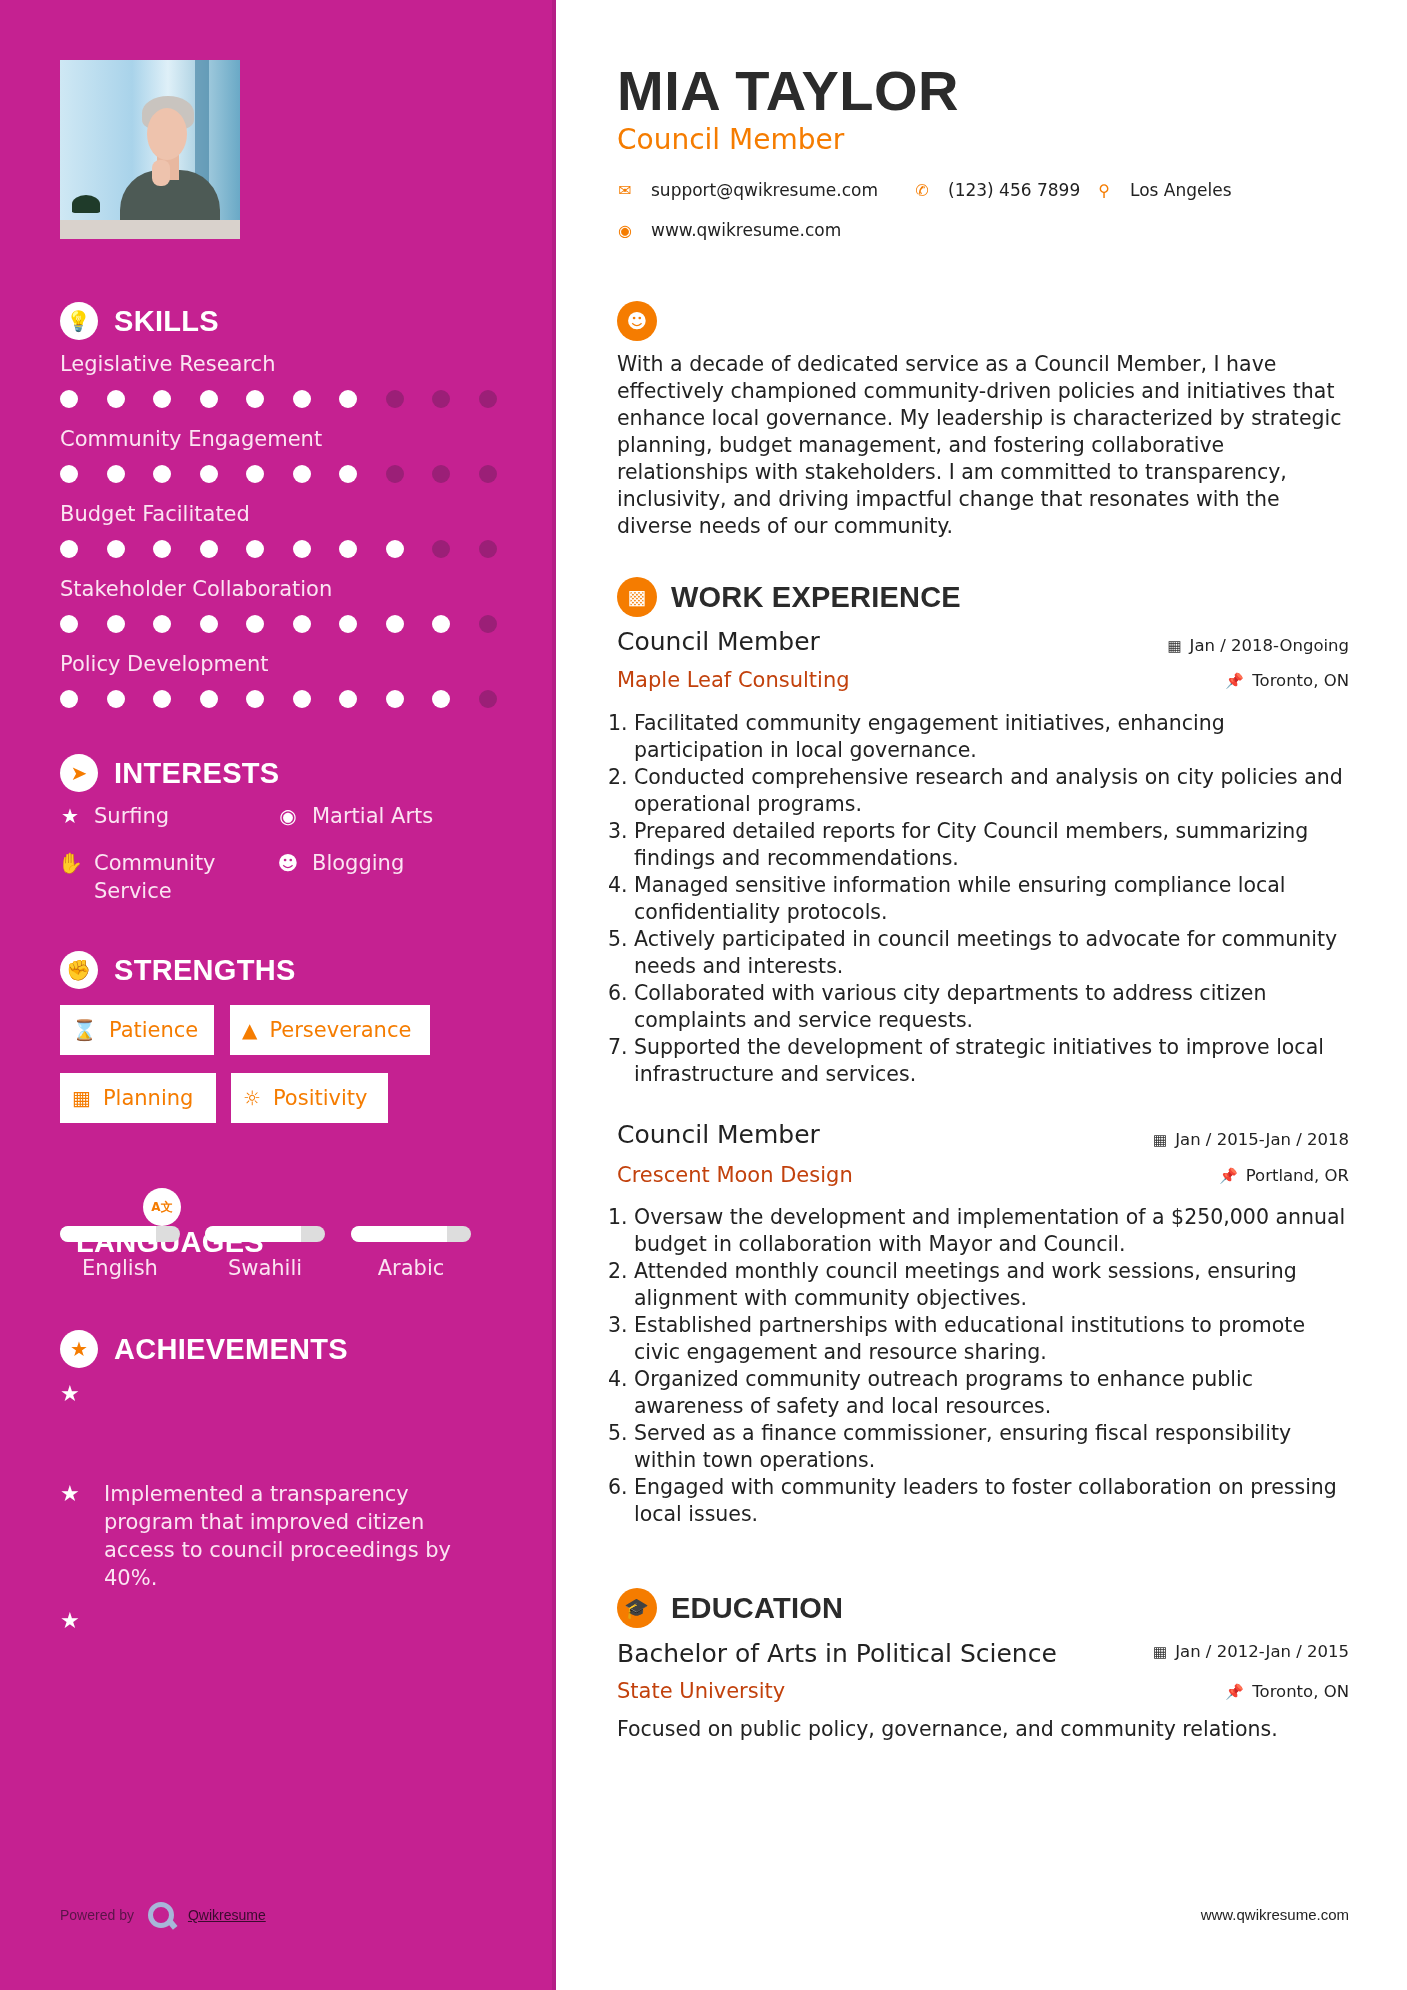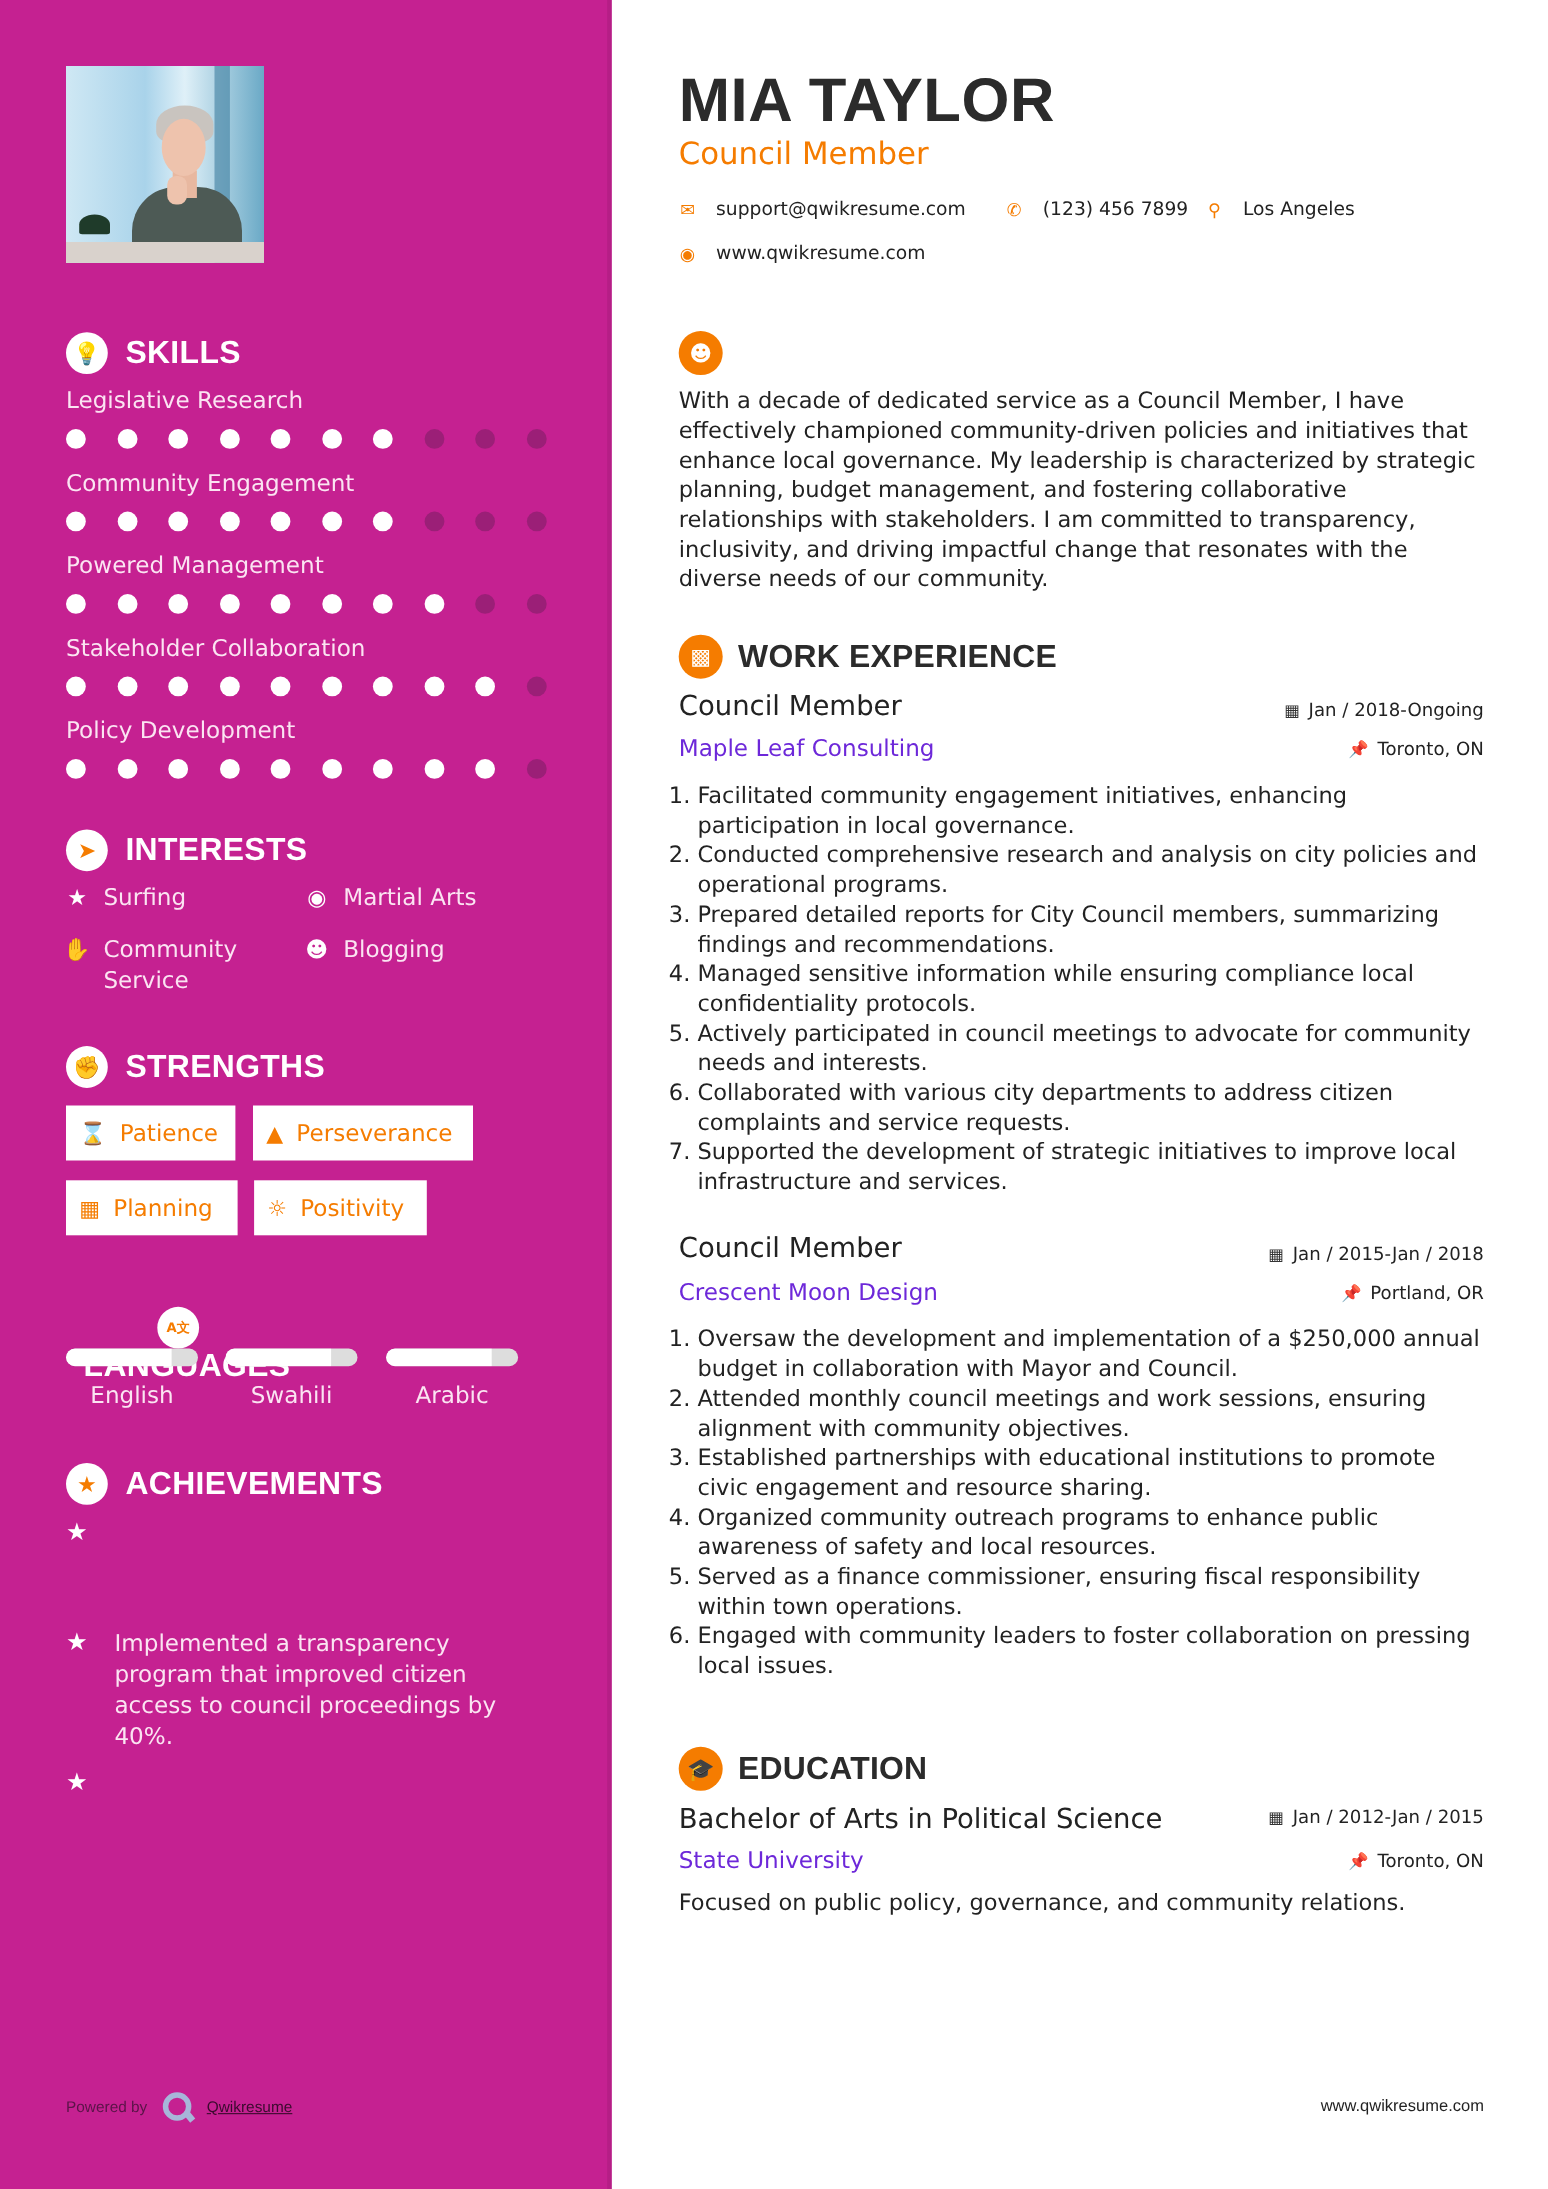--- a/index.html
+++ b/index.html
@@ -53,21 +53,21 @@
   .role { position: absolute; left: 617px; top: 123px; font-size: 28px; color: #F57C00; }
   .contact { position: absolute; display: flex; align-items: center; font-size: 17px; color: #222; }
   .contact .cicon { color: #F57C00; font-size: 16px; margin-right: 18px; width: 16px; text-align: center; }
 
   .main-heading { position: absolute; left: 617px; display: flex; align-items: center; }
   .main-heading .hicon { width: 40px; height: 40px; border-radius: 50%; background: #F57C00; color: #fff; display: flex; align-items: center; justify-content: center; font-size: 20px; }
   .main-heading .htext { margin-left: 14px; font-family: "Liberation Sans", sans-serif; font-size: 29px; color: #2b2b2b; font-weight: bold; letter-spacing: 0.2px; }
 
   .para { position: absolute; left: 617px; width: 735px; font-size: 20.5px; line-height: 27px; color: #222; }
   .job-title { position: absolute; left: 617px; font-size: 25px; color: #222; }
-  .company { position: absolute; left: 617px; font-size: 21px; color: #6d28d9; }
+  .company { position: absolute; left: 617px; font-size: 21px; color: #c2410c; }
   .meta { position: absolute; right: 58px; font-size: 16.5px; color: #222; display: flex; align-items: center; }
   .meta .micon { font-size: 15px; margin-right: 8px; color: #333; }
 
   .olist { position: absolute; left: 608px; width: 745px; font-size: 20.5px; line-height: 27px; color: #222; list-style: none; }
   .olist li { display: flex; }
   .olist .num { width: 26px; flex: 0 0 26px; text-align: left; }
   .olist .txt { flex: 1; }
 
   .footer-url { position: absolute; right: 58px; top: 1906px; font-family: "Liberation Sans", sans-serif; font-size: 15px; color: #222; }
 </style>
@@ -113,21 +113,21 @@
     <span class="dot" style="left: 46.5px;"></span>
     <span class="dot" style="left: 93px;"></span>
     <span class="dot" style="left: 139.5px;"></span>
     <span class="dot" style="left: 186px;"></span>
     <span class="dot" style="left: 232.5px;"></span>
     <span class="dot" style="left: 279px;"></span>
     <span class="dot off" style="left: 325.5px;"></span>
     <span class="dot off" style="left: 372px;"></span>
     <span class="dot off" style="left: 418.5px;"></span>
   </div>
-<div class="skill-label" style="top:502px;">Powered Management</div>
+<div class="skill-label" style="top:502px;">Budget Facilitated</div>
 <div class="dots" style="top:540px;">
     <span class="dot" style="left: 0px;"></span>
     <span class="dot" style="left: 46.5px;"></span>
     <span class="dot" style="left: 93px;"></span>
     <span class="dot" style="left: 139.5px;"></span>
     <span class="dot" style="left: 186px;"></span>
     <span class="dot" style="left: 232.5px;"></span>
     <span class="dot" style="left: 279px;"></span>
     <span class="dot" style="left: 325.5px;"></span>
     <span class="dot off" style="left: 372px;"></span>

